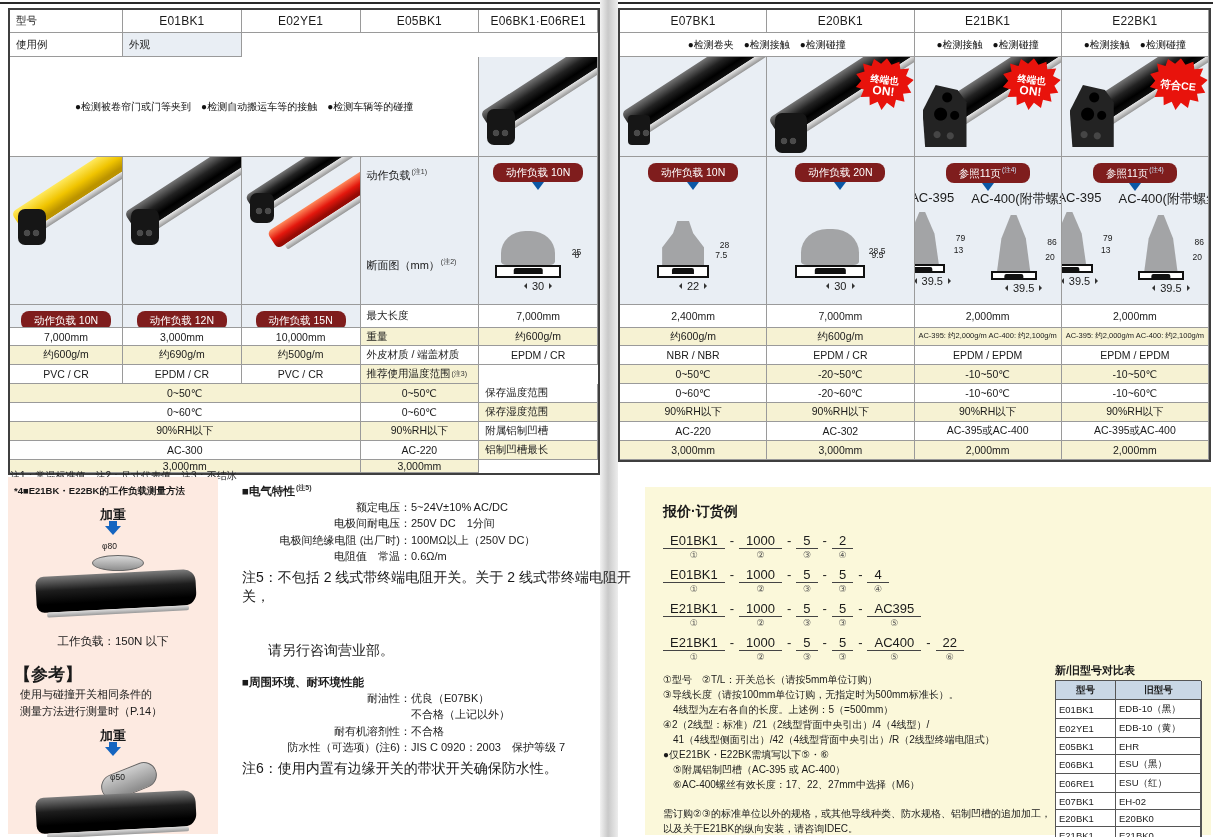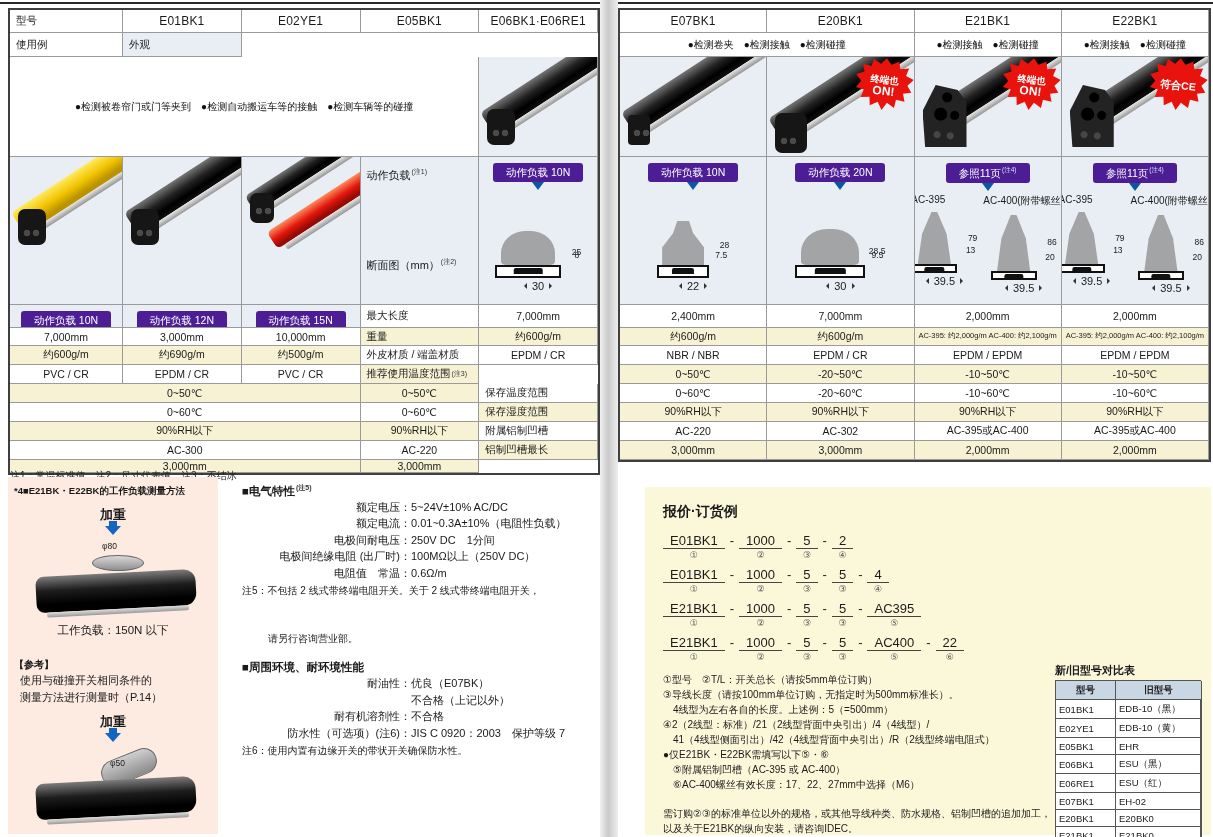--- a/index.html
+++ b/index.html
@@ -24,22 +24,22 @@
   sup { font-size:7px; color:#333; margin-left:1px; }
   .tiny { font-size:7.5px; line-height:1.15; text-align:center; padding:0 1px; }
 
   
   .lab4 { position:relative; background:#e9eef4; }
   .l4a { position:absolute; top:10px; left:6px; font-size:11px; }
   .l4b { position:absolute; top:100px; left:6px; font-size:11px; }
 
   
   .loadcell { flex-direction:column; justify-content:flex-start; }
-  .pill { position:relative; margin-top:6px; background:#4c1d95; color:#fff; font-size:10.5px;
-          padding:2.5px 13px; border-radius:3px; white-space:nowrap; z-index:1; }
+  .pill { position:relative; margin-top:6px; background:#7f1d1d; color:#fff; font-size:10.5px;
+          padding:2.5px 13px; border-radius:8px; white-space:nowrap; z-index:1; }
   .pill sup { color:#cfe2f5; font-size:6.5px; }
   .pill::after { content:""; position:absolute; left:50%; top:100%; transform:translateX(-50%);
                  border:solid transparent; border-width:8px 6px 0 6px; border-top-color:#0b57a5; }
 
   
   .xwrap { margin-top:auto; margin-bottom:12px; }
   .xsec { position:relative; width:max-content; margin:0 auto; padding-right:20px; }
   .stack { display:flex; flex-direction:column; align-items:center; }
   .dome { background:#a3a4a6; }
   .round { border-radius:45% 45% 10% 10% / 65% 65% 10% 10%; }
@@ -48,21 +48,21 @@
   .base { height:13px; border:2px solid #111; background:#fff; position:relative; }
   .base::after { content:""; position:absolute; left:50%; top:1px; transform:translateX(-50%);
                  width:46%; height:6px; background:#111; border-radius:2px 2px 0 0; }
   .dh1 { position:absolute; right:0; top:34%; font-size:8.5px; }
   .dh2 { position:absolute; right:2px; bottom:18px; font-size:8.5px; }
   .dw { font-size:11px; margin-top:2px; position:relative; padding:0 11px; display:inline-block; }
   .dw::before,.dw::after { content:""; position:absolute; top:50%; transform:translateY(-50%);
                            border:3px solid transparent; }
   .dw::before { left:0; border-right-color:#333; } .dw::after { right:0; border-left-color:#333; }
   .duo { display:flex; gap:6px; justify-content:center; margin-top:auto; margin-bottom:10px; }
-  .mini .base { height:9px; } .mini .name { font-size:10px; white-space:nowrap; text-align:left; margin-bottom:7px; }
+  .mini .base { height:9px; } .mini .name { font-size:13px; white-space:nowrap; text-align:center; margin-bottom:7px; }
 
   
   .app { position:relative; }
   .abar { position:absolute; left:6px; top:46px; width:160px; height:26px; border-radius:5px;
           transform-origin:14px 50%; transform:rotate(-33deg);
           background:linear-gradient(180deg,#757575,#222 42%,#000 75%,#101010); }
   .abar::after { content:""; position:absolute; left:8px; right:4px; bottom:-6px; height:6px;
                  border-radius:2px; background:linear-gradient(#e6e6e6,#949494); }
   .acap { position:absolute; left:8px; top:52px; width:28px; height:36px; background:#161616;
           border-radius:7px; z-index:1; }
@@ -98,31 +98,31 @@
   .fig { position:relative; height:84px; margin-top:4px; }
   .pbar { position:absolute; left:22px; top:34px; width:160px; height:36px; border-radius:8px 12px 12px 8px;
           background:linear-gradient(180deg,#7c7c7c,#1d1d1d 40%,#000 78%); transform:rotate(-3deg); }
   .pbar::after { content:""; position:absolute; left:10px; right:8px; bottom:-5px; height:5px;
           background:linear-gradient(#ddd,#999); border-radius:2px; }
   .disc { position:absolute; left:78px; top:16px; width:52px; height:16px; border-radius:50%;
           background:linear-gradient(#d9d9d9,#8f8f8f); border:1px solid #666; }
   .dlab { position:absolute; left:88px; top:2px; font-size:8.5px; }
   .cyl { position:absolute; left:86px; top:8px; width:58px; height:26px; border-radius:13px;
          background:linear-gradient(#cfcfcf,#8a8a8a); border:1px solid #666; transform:rotate(-22deg); }
-  .pcap { font-size:11.5px; text-align:center; margin-top:0; }
-  .refttl { font-size:10px; font-weight:bold; margin-top:20px; }
+  .pcap { font-size:11.5px; text-align:center; margin-top:11px; }
+  .refttl { font-size:17px; font-weight:bold; margin-top:14px; }
   .refln { font-size:11px; margin-left:6px; line-height:1.5; }
 
   
   .elec { position:absolute; left:242px; top:483px; width:396px; font-size:11px; }
   .h1 { font-weight:bold; font-size:11.5px; }
   .kv { display:flex; line-height:1.5; }
   .kv .k { width:158px; padding-left:10px; flex:none;text-align:right; }
   .kv .v { flex:1; }
-  .smallnote { font-size:10px; line-height:1.4; margin:3px 0 14px; }
+  .smallnote { font-size:14px; line-height:1.4; margin:3px 0 14px; }
   .smallnote .ind { padding-left:26px;margin-top:34px; }
 
   
   .order { position:absolute; left:645px; top:487px; width:566px; height:348px; background:#fbf8da; padding:16px 18px; }
   .order .ttl { font-size:14px; font-weight:bold; margin-bottom:12px; }
   .exline { margin-bottom:7px; display:flex; align-items:flex-start; }
   .part { display:inline-flex; flex-direction:column; align-items:center; }
   .pt { border-bottom:1px solid #444; padding:0 7px; font-size:13px; }
   .pn { font-size:9px; color:#555; margin-top:1px; }
   .sep { margin:0 5px; font-size:13px; }
@@ -466,24 +466,20 @@
     <div class="pbar"></div>
   </div>
 
 </div>
 
 <div class="elec">
   <div class="h1"><span>■电气特性</span><sup>(注5)</sup></div>
   <div class="kv">
       <span class="k">额定电压</span>
       <span class="v">：5~24V±10% AC/DC</span>
-    </div>
-  <div class="kv">
-      <span class="k">额定电流</span>
-      <span class="v">：0.01~0.3A±10%（电阻性负载）</span>
     </div>
   <div class="kv">
       <span class="k">电极间耐电压</span>
       <span class="v">：250V DC　1分间</span>
     </div>
   <div class="kv">
       <span class="k">电极间绝缘电阻 (出厂时)</span>
       <span class="v">：100MΩ以上（250V DC）</span>
     </div>
   <div class="kv">

